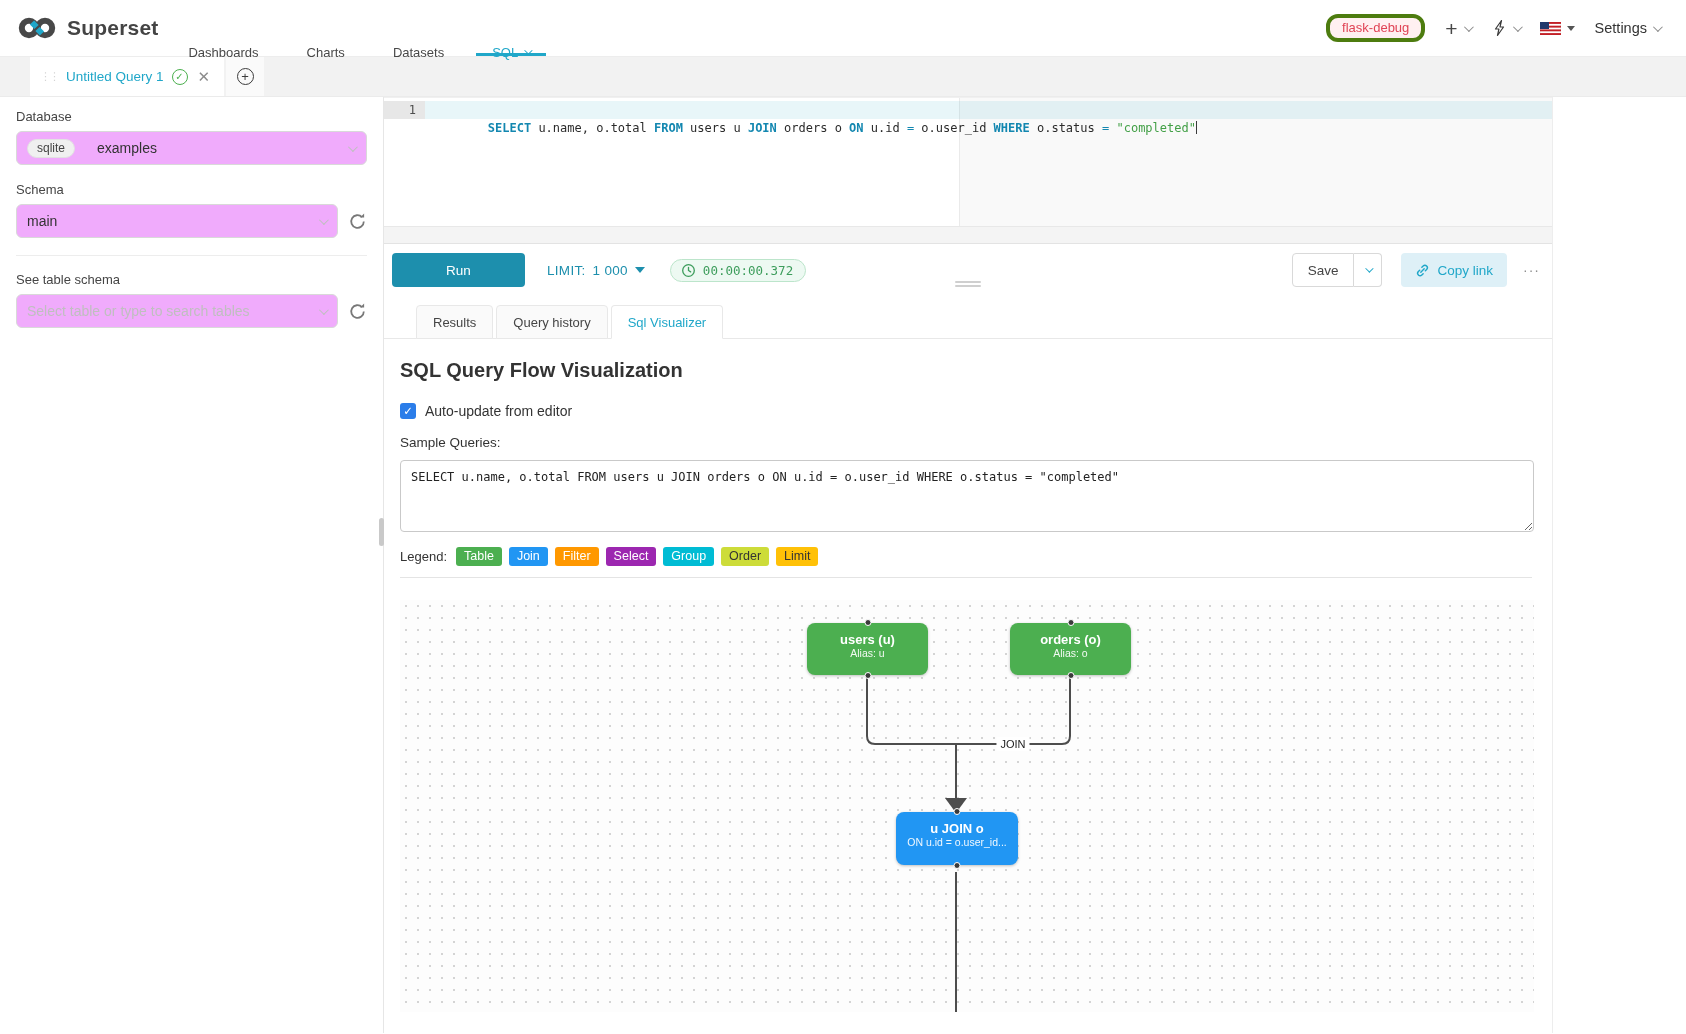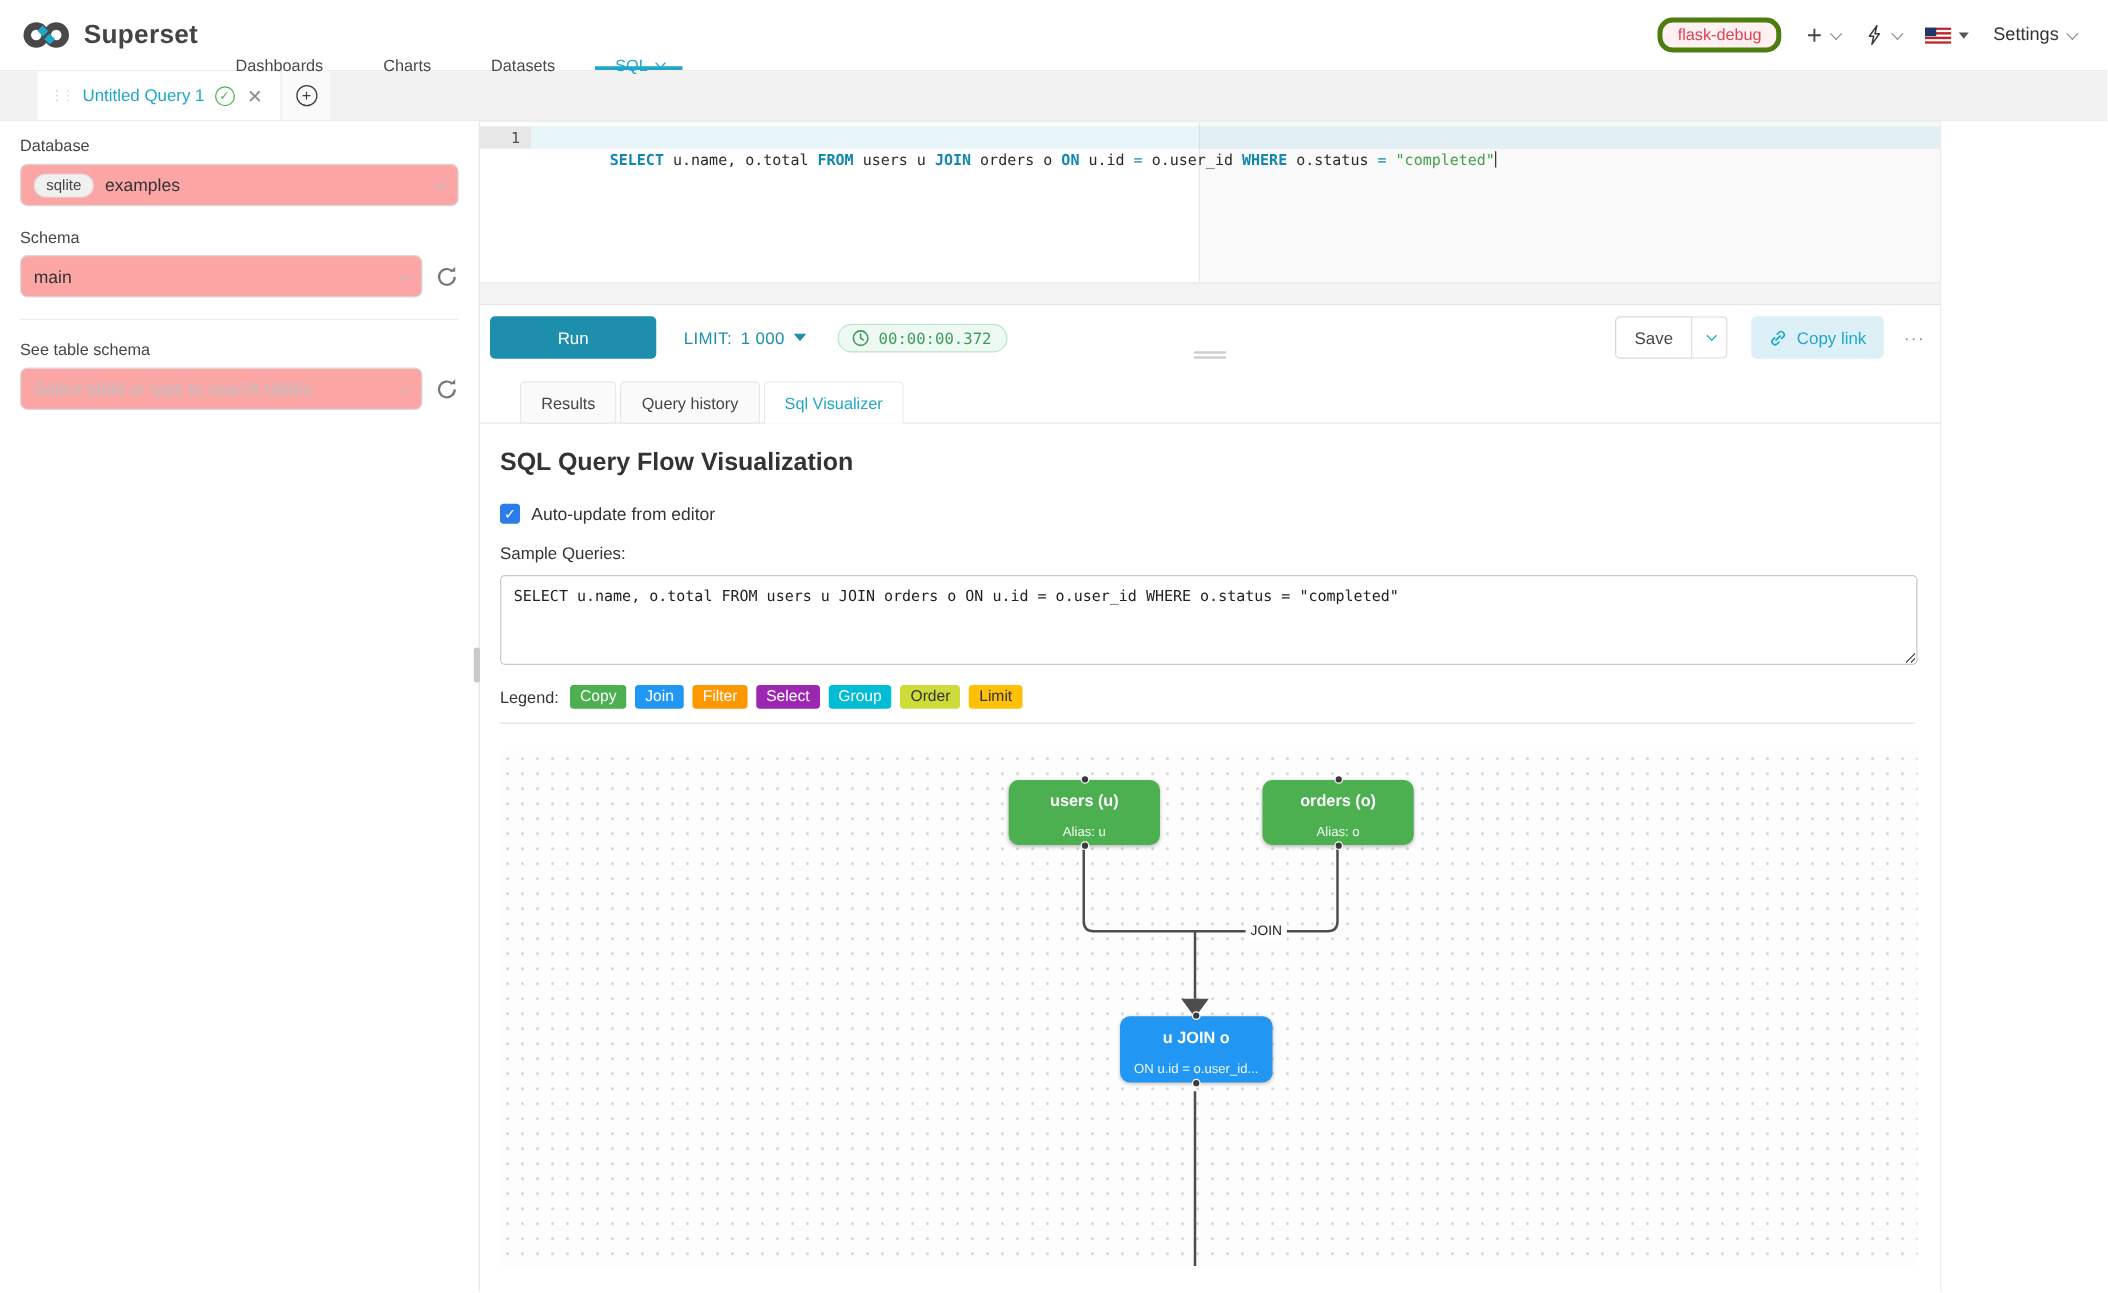--- a/index.html
+++ b/index.html
@@ -43,23 +43,23 @@
   .addtab { width:38px; background:#fafafa; margin-left:2px; display:flex; align-items:center;
             justify-content:center; cursor:pointer; }
   .plus-circle { width:17px; height:17px; border:1.2px solid #3b3b3b; border-radius:50%;
                  color:#3b3b3b; font-size:13px; display:flex; align-items:center; justify-content:center; }
 
   
   .bodywrap { display:flex; height:936px; position:relative; }
   .sidebar { width:383px; padding:12px 16px; background:#fff; flex:none; }
   .side-label { font-size:13px; color:#454545; margin-bottom:7px; }
   .sel-row { display:flex; align-items:center; margin-bottom:17px; }
-  .selectbox { flex:1; height:34px; border:1px solid #d9d9d9; border-radius:6px; background:#fca5a5;
+  .selectbox { flex:1; height:34px; border:1px solid #d9d9d9; border-radius:6px; background:#f0abfc;
                display:flex; align-items:center; padding:0 28px 0 10px; position:relative;
-               cursor:pointer; gap:9px; }
+               cursor:pointer; gap:22px; }
   .selectbox .chev { position:absolute; right:11px; border-color:#bfbfbf; }
   .engine-badge { background:#f0f0f0; border:1px solid #e2e2e2; border-radius:11px;
                   font-size:12px; color:#444; padding:1px 9px 2px; }
   .sel-value { font-size:14px; color:#333; }
   .sel-input { border:none; outline:none; font-size:14px; flex:1; color:#333;
                font-family:"Liberation Sans",sans-serif; background:transparent; }
   .sel-input::placeholder { color:#bfbfbf; }
   .refresh-btn { margin-left:10px; cursor:pointer; display:flex; flex:none; }
   .side-divider { border-top:1px solid #ededed; margin:2px 0 16px; }
   .pane-grip-v { position:absolute; left:379px; top:421px; width:5px; height:28px;
@@ -146,21 +146,21 @@
 
   
   .canvas { margin-top:22px; position:relative; width:1134px; height:412px;
             background-color:#fdfdfd;
             background-image:radial-gradient(circle, #d4d4d4 1px, transparent 1.2px);
             background-size:12px 12px; overflow:hidden; }
   .edges { position:absolute; left:0; top:0; }
   .flow-node { position:absolute; width:121px; height:52px; border-radius:8px; text-align:center;
                color:#fff; padding-top:9px; box-shadow:0 1px 3px rgba(0,0,0,.25); cursor:grab; }
   .fn-title { font-size:13px; font-weight:700; }
-  .fn-sub { font-size:10.5px; opacity:.93; margin-top:12px; }
+  .fn-sub { font-size:10.5px; opacity:.93; margin-top:0; }
   .handle { position:absolute; width:7px; height:7px; background:#3b3b3b; border:1.5px solid #fff;
             border-radius:50%; left:50%; transform:translateX(-50%); }
   .handle.top { top:-4px; } .handle.bottom { bottom:-4px; }
   .edge-label { position:absolute; left:613px; top:144px; transform:translate(-50%,-50%);
                 background:#fff; padding:1px 4px; font-size:11px; color:#222; }
 
   svg { display:block; }
 </style>
 </head>
 <body>
@@ -344,21 +344,21 @@
         <span class="auto-lbl">Auto-update from editor</span>
       </div>
 
       <div class="samples-lbl">Sample Queries:</div>
 
       <textarea class="query-ta" spellcheck="false" style="">SELECT u.name, o.total FROM users u JOIN orders o ON u.id = o.user_id WHERE o.status = "completed"</textarea>
 
       <div class="legend-row">
         <span class="legend-lbl">Legend:</span>
         <span class="legend-row" style="margin-top:0">
-            <span class="legend-badge" style="background-color: rgb(76, 175, 80); color: rgb(255, 255, 255);">Copy</span>
+            <span class="legend-badge" style="background-color: rgb(76, 175, 80); color: rgb(255, 255, 255);">Table</span>
             <span class="legend-badge" style="background-color: rgb(33, 150, 243); color: rgb(255, 255, 255);">Join</span>
             <span class="legend-badge" style="background-color: rgb(255, 152, 0); color: rgb(255, 255, 255);">Filter</span>
             <span class="legend-badge" style="background-color: rgb(156, 39, 176); color: rgb(255, 255, 255);">Select</span>
             <span class="legend-badge" style="background-color: rgb(0, 188, 212); color: rgb(255, 255, 255);">Group</span>
             <span class="legend-badge" style="background-color: rgb(205, 220, 57); color: rgb(51, 51, 51);">Order</span>
             <span class="legend-badge" style="background-color: rgb(255, 193, 7); color: rgb(51, 51, 51);">Limit</span>
           </span>
       </div>
 
       <div class="viz-divider"></div>

